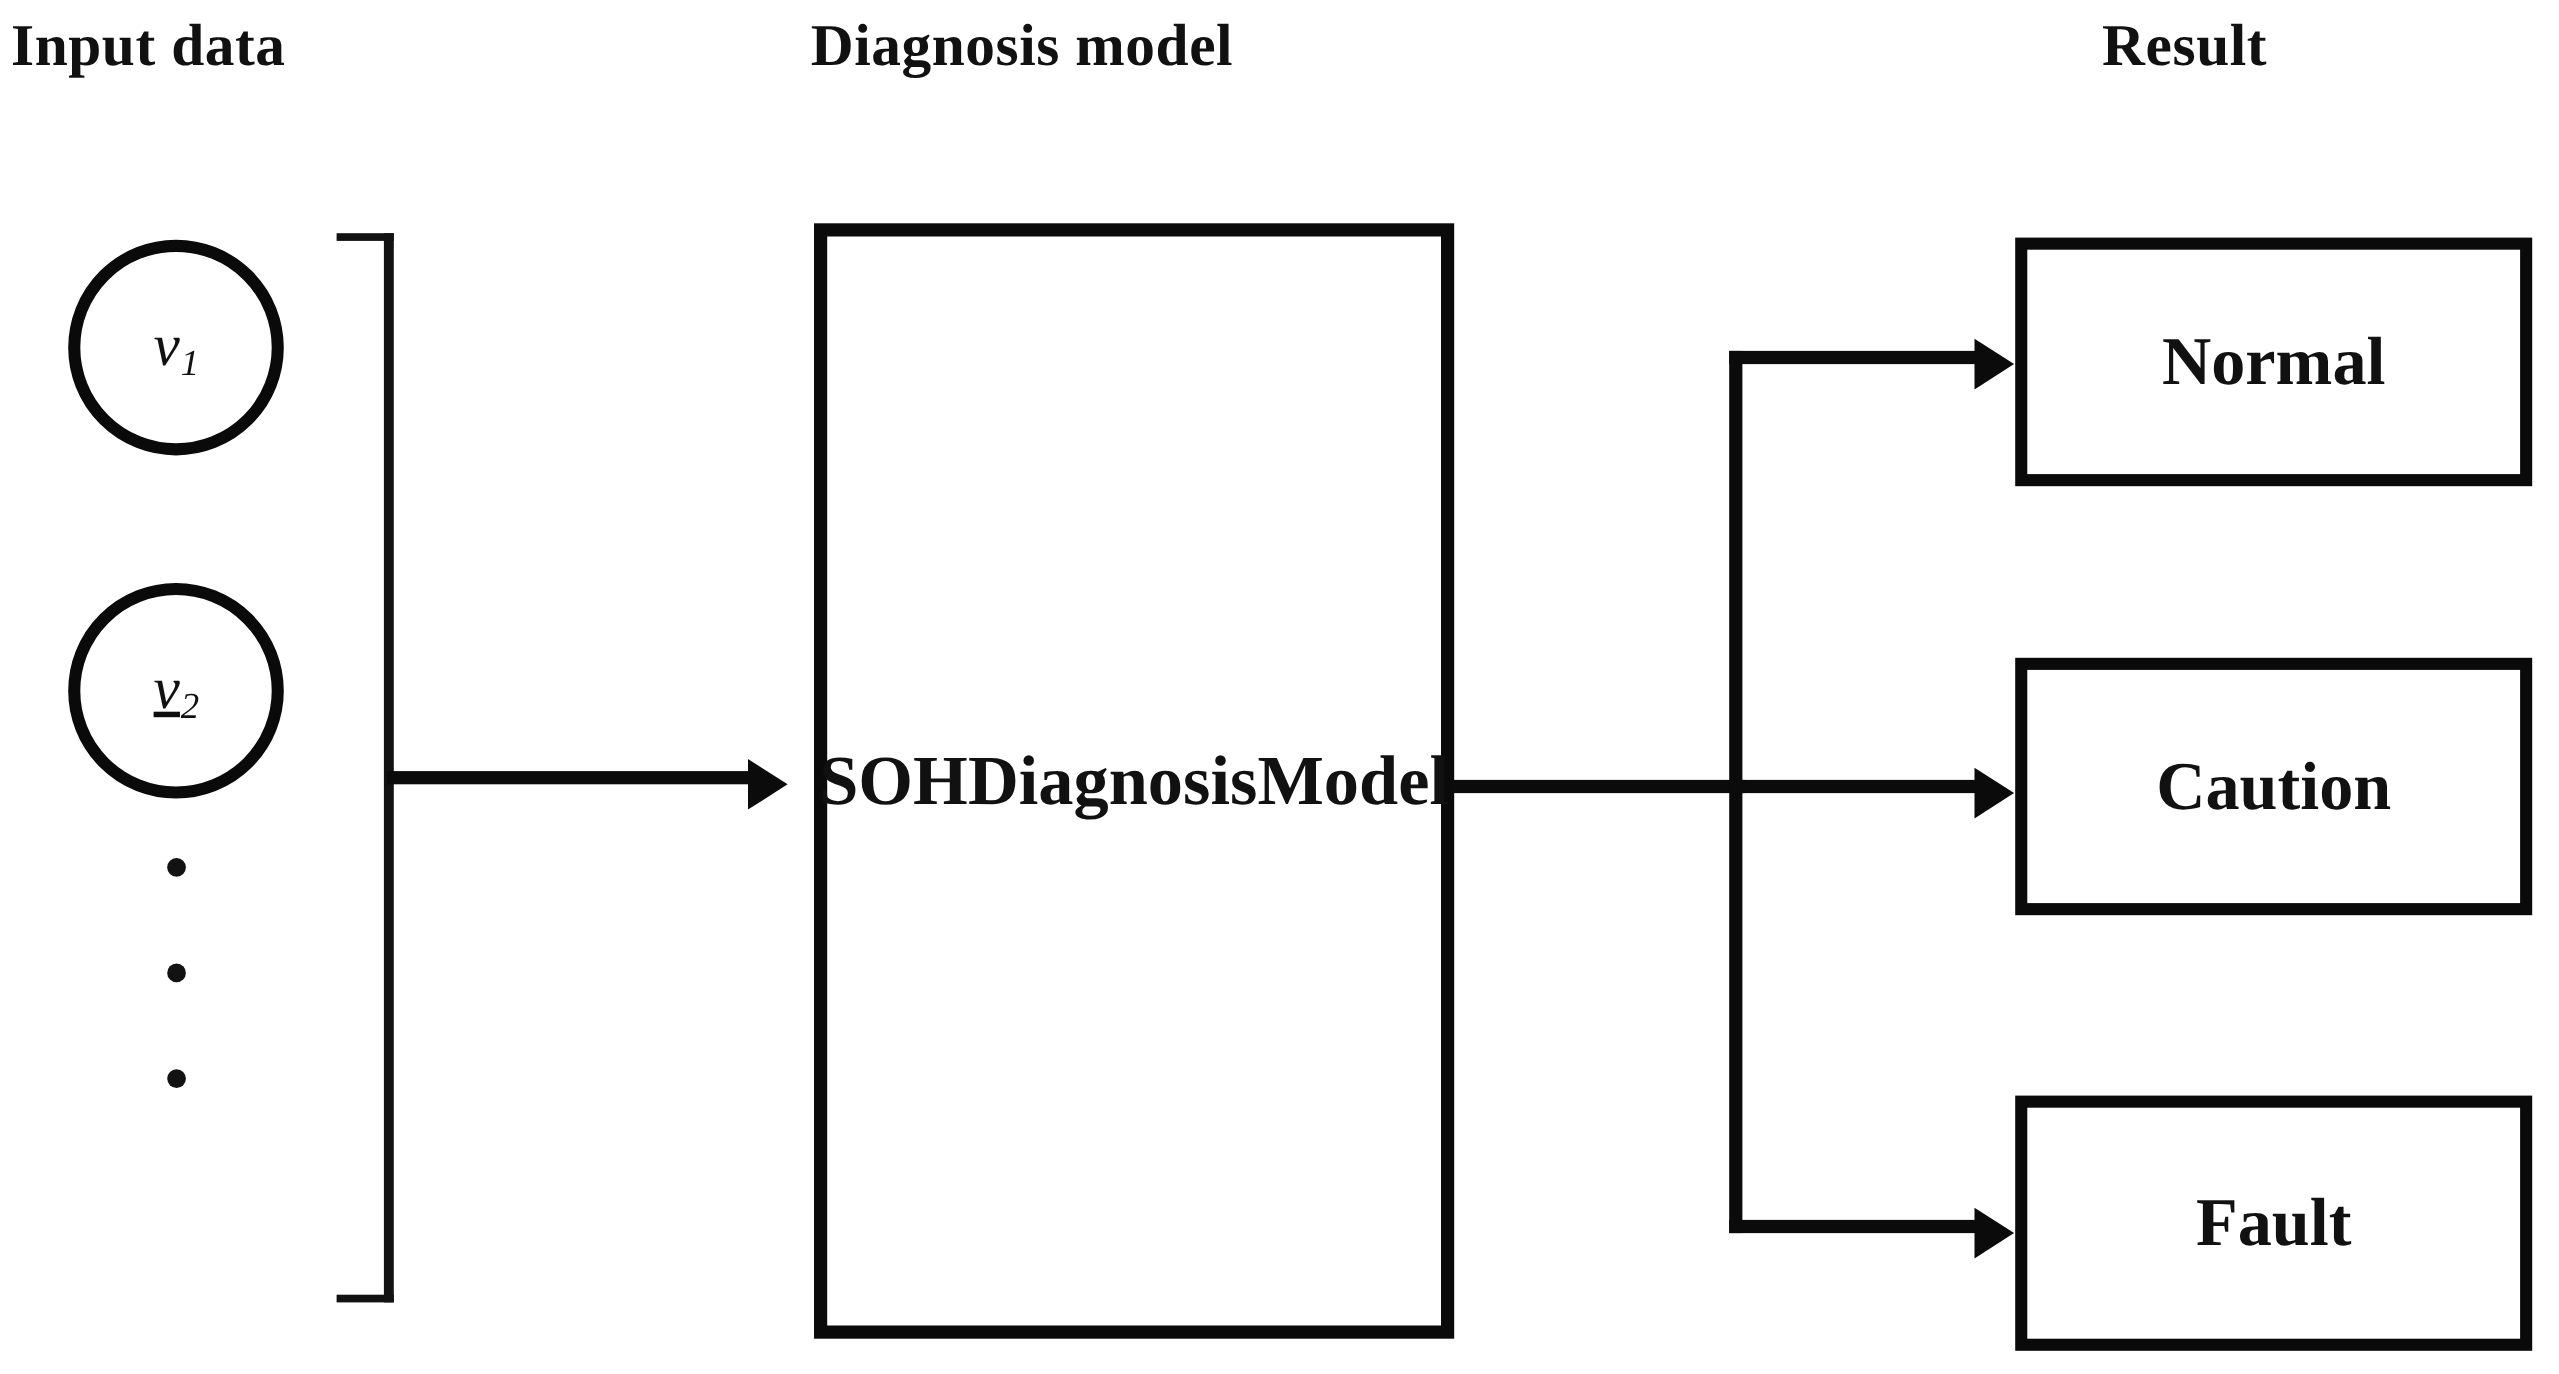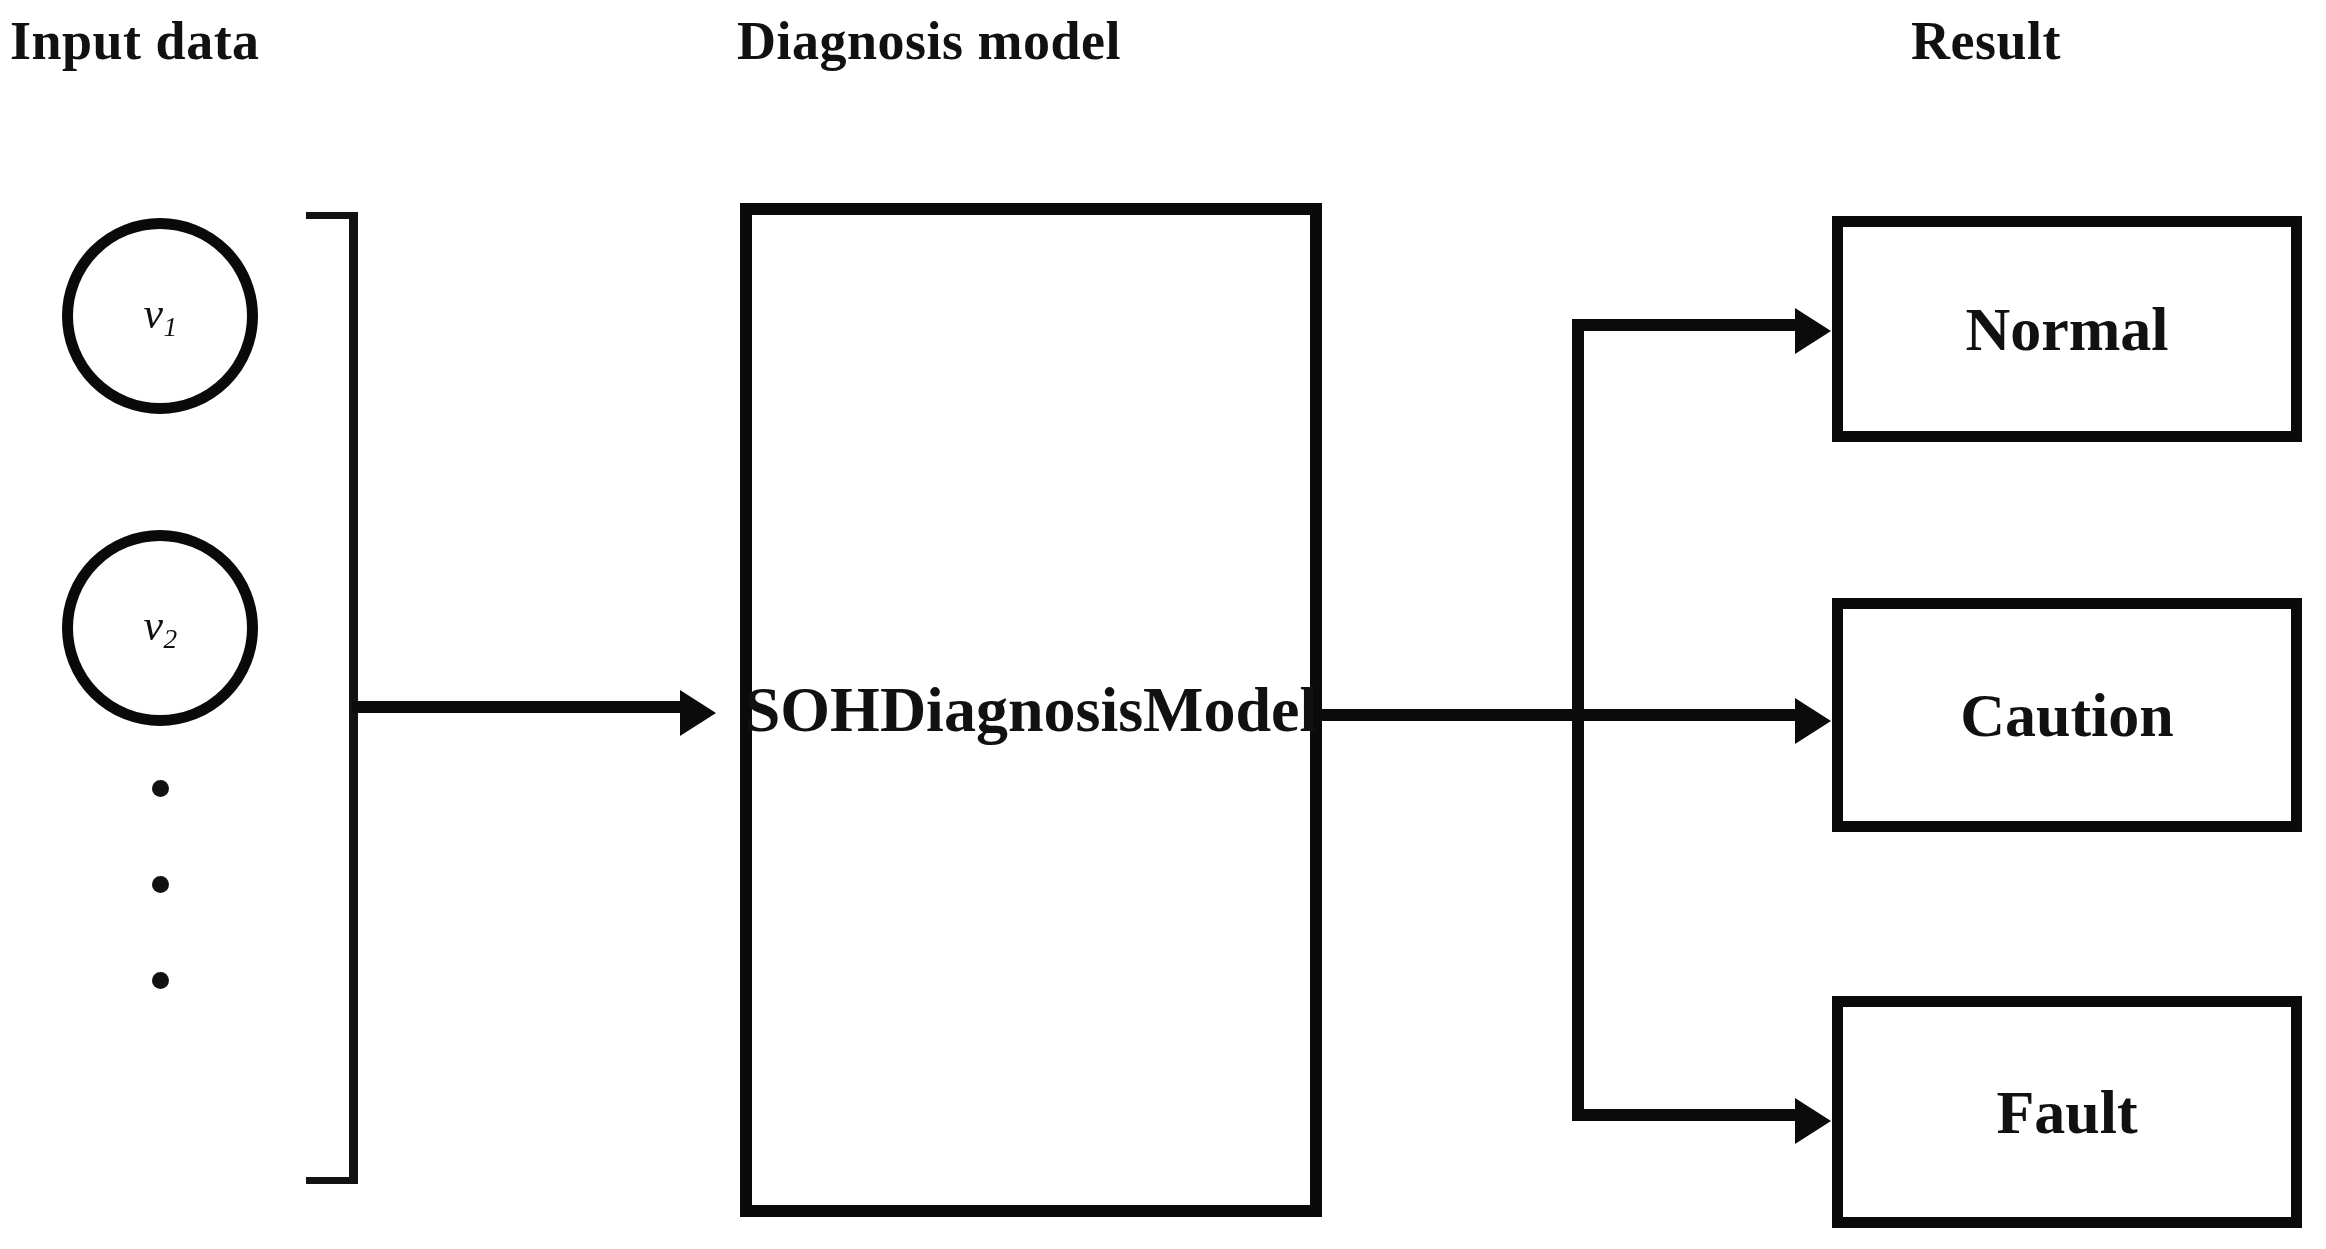--- a/index.html
+++ b/index.html
@@ -39,36 +39,36 @@
     border: 11px solid #0a0a0a;
     border-radius: 50%;
     box-sizing: border-box;
     background: #ffffff;
     display: flex;
     align-items: center;
     justify-content: center;
   }
   .node-circle .var-label {
     font-style: italic;
-    font-size: 44px;
+    font-size: 54px;
     line-height: 1;
     font-family: "Liberation Serif", "DejaVu Serif", serif;
     color: #111111;
     transform: translateY(-2px);
   }
   .node-circle .var-label sub {
     font-size: 0.62em;
     font-style: italic;
     vertical-align: baseline;
     position: relative;
     top: 0.28em;
     left: 0.02em;
   }
   #circle-v1 { left: 62px;  top: 218px;  width: 196px; height: 196px; }
-  #circle-v2 { left: 62px;  top: 530px;  width: 196px; height: 196px; }
+  #circle-v2 { left: 62px;  top: 530px;  width: 196px; height: 196px; text-decoration: underline; }
   #circle-vn { left: 62px;  top: 1012px; width: 196px; height: 196px; }
 
   .ellipsis-dot {
     position: absolute;
     width: 17px;
     height: 17px;
     border-radius: 50%;
     background: #121212;
   }
   #ellipsis-dot-1 { left: 152px; top: 780px; }

